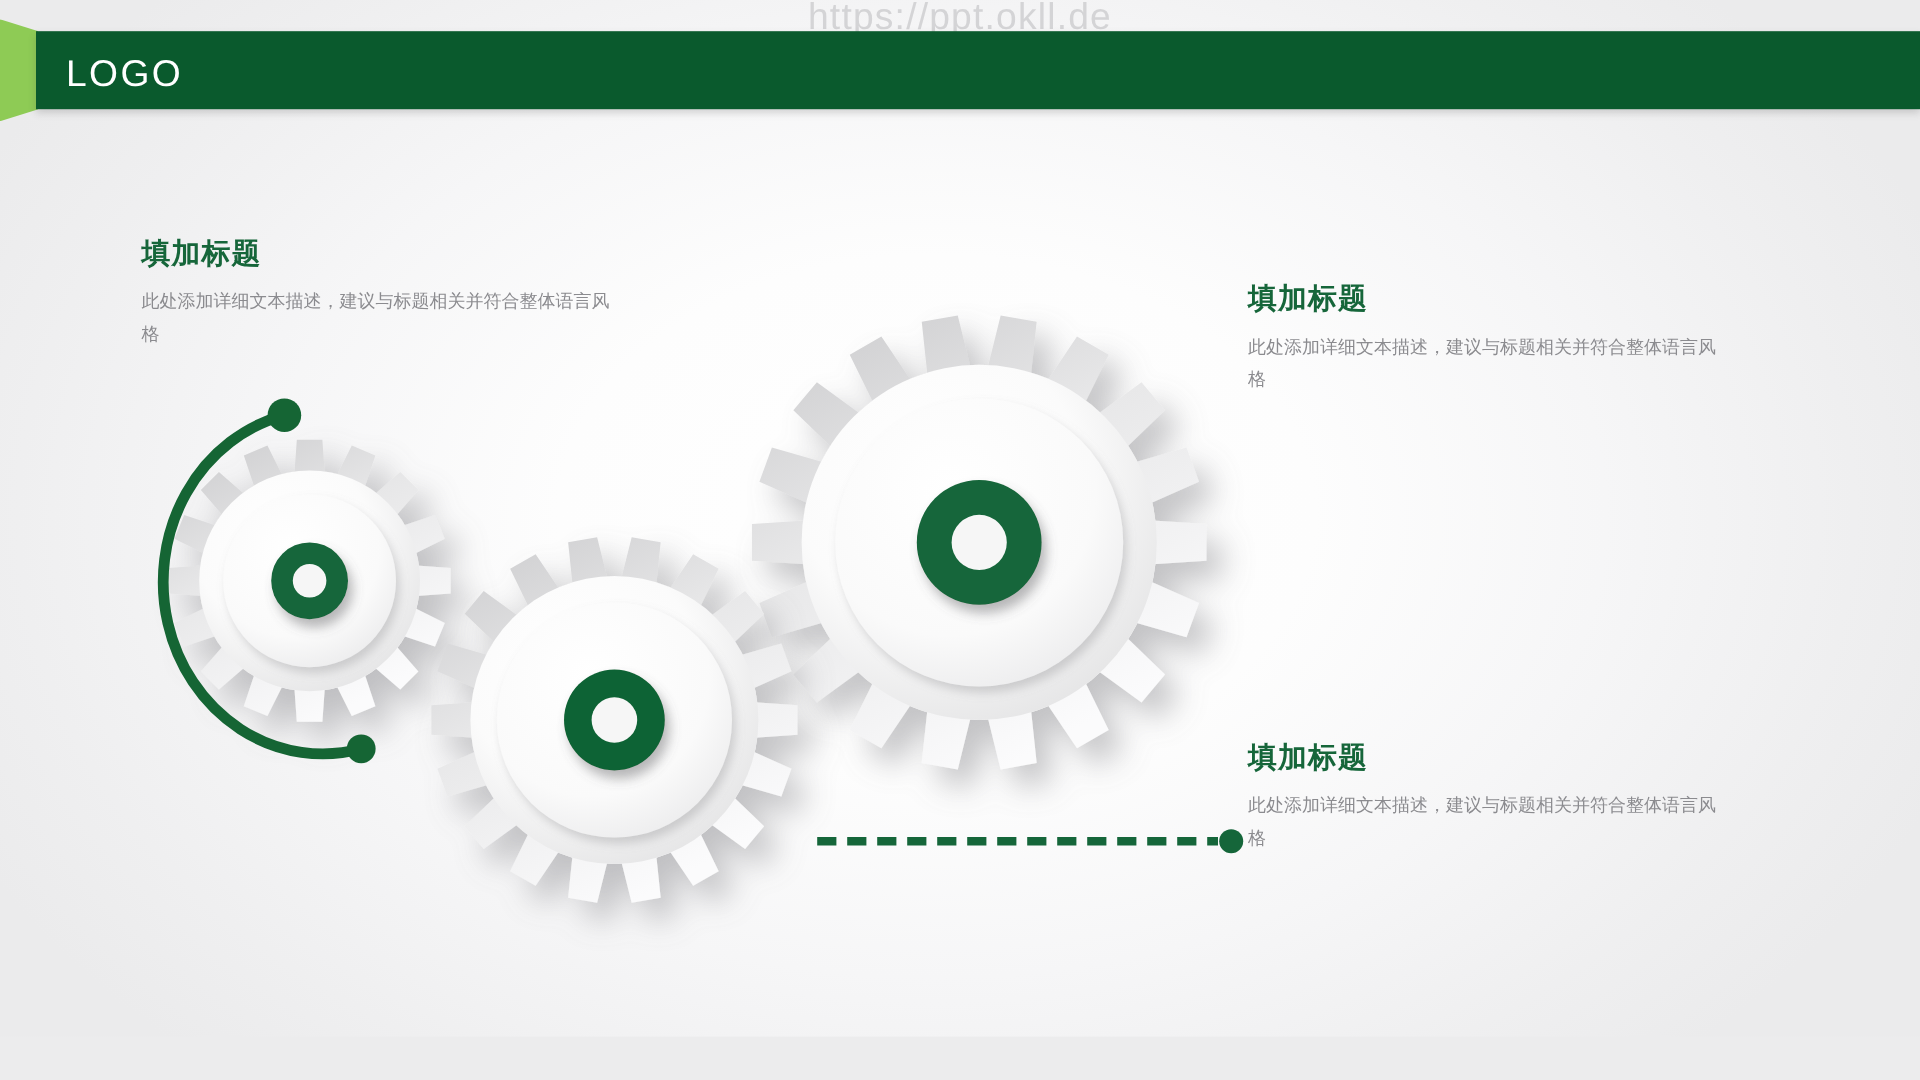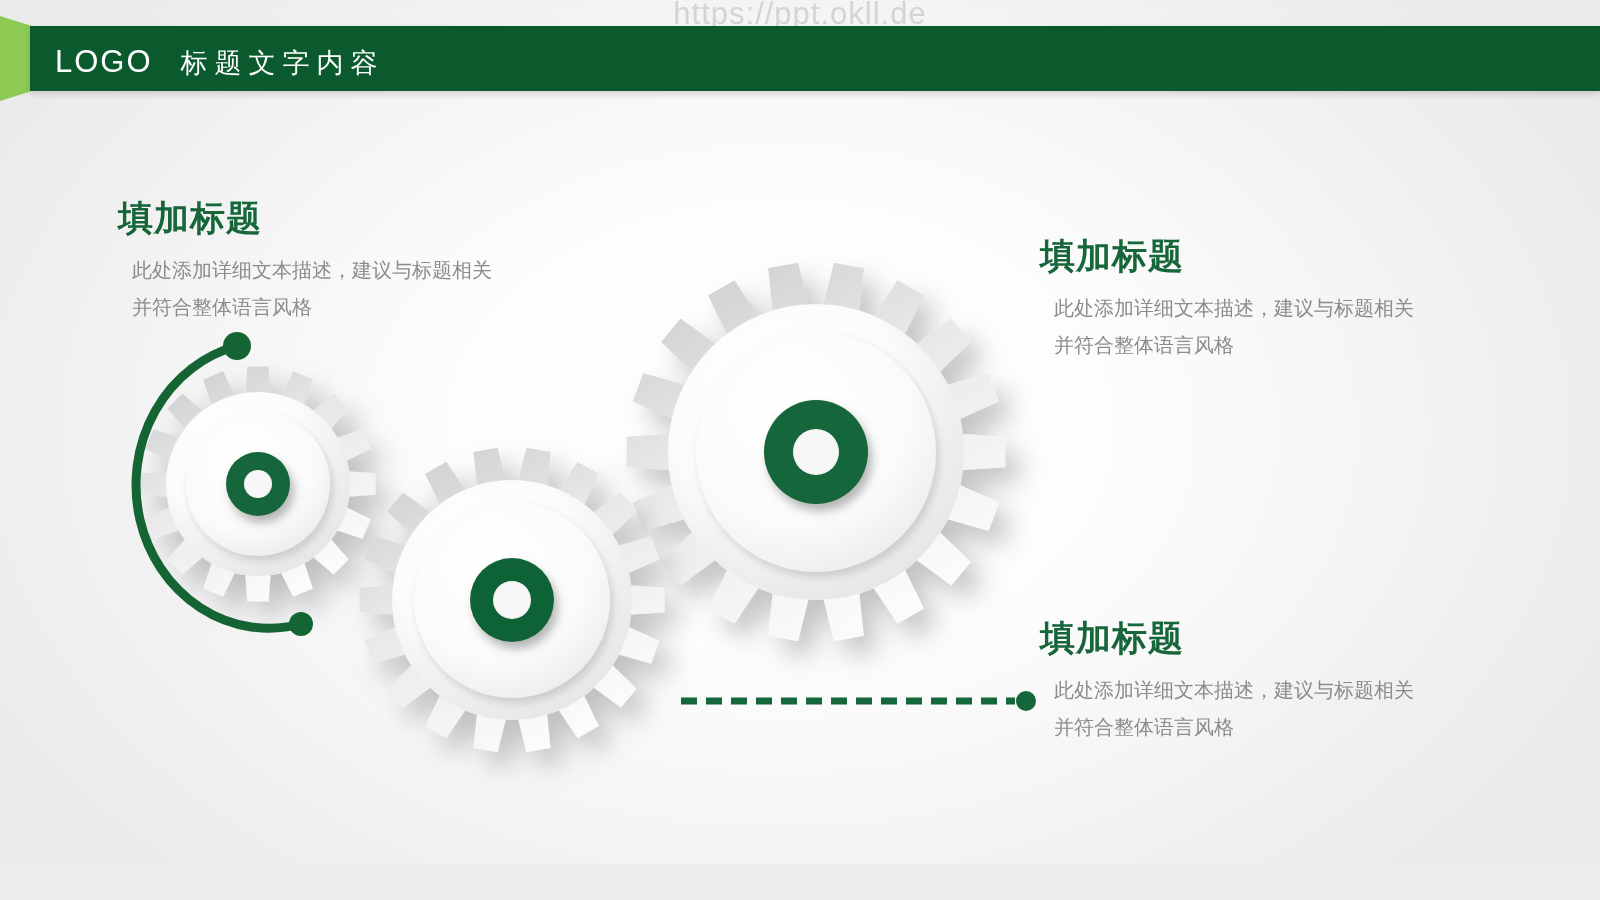--- a/index.html
+++ b/index.html
@@ -99,32 +99,32 @@
     width: 365px; height: 30px;
     z-index: 3;
   }
 
   
   .tb { position: absolute; z-index: 4; }
   .tb-title {
     color: #16663a;
     font-family: "DejaVu Sans", sans-serif;
     font-weight: bold;
-    font-size: 35px;
+    font-size: 24px;
     line-height: 1.15;
     letter-spacing: 1px;
     margin: 0 0 12px 0;
     white-space: nowrap;
   }
   .tb-body {
     color: #8b8b8f;
     font-family: "DejaVu Sans", sans-serif;
-    font-size: 20px;
+    font-size: 15px;
     line-height: 1.85;
-    margin: 14px;
+    margin: 0;
   }
   .tb-para {
     color: #59595e;
     font-family: "DejaVu Sans", sans-serif;
     font-size: 21px;
     line-height: 1.95;
     margin: 0;
     text-align: justify;
   }
 
@@ -232,16 +232,15 @@
 
   <div class="tb" id="block-right-bot">
     <div class="tb-title">填加标题</div>
     <div class="tb-body">此处添加详细文本描述，建议与标题相关并符合整体语言风格</div>
   </div>
 
   <div class="header-tail"></div>
   <div class="header-band"></div>
   <div class="header-text">
     <span class="header-logo">LOGO</span>
-    <span class="header-title">标题文字内容</span>
   </div>
 
 </div>
 
 </body></html>

